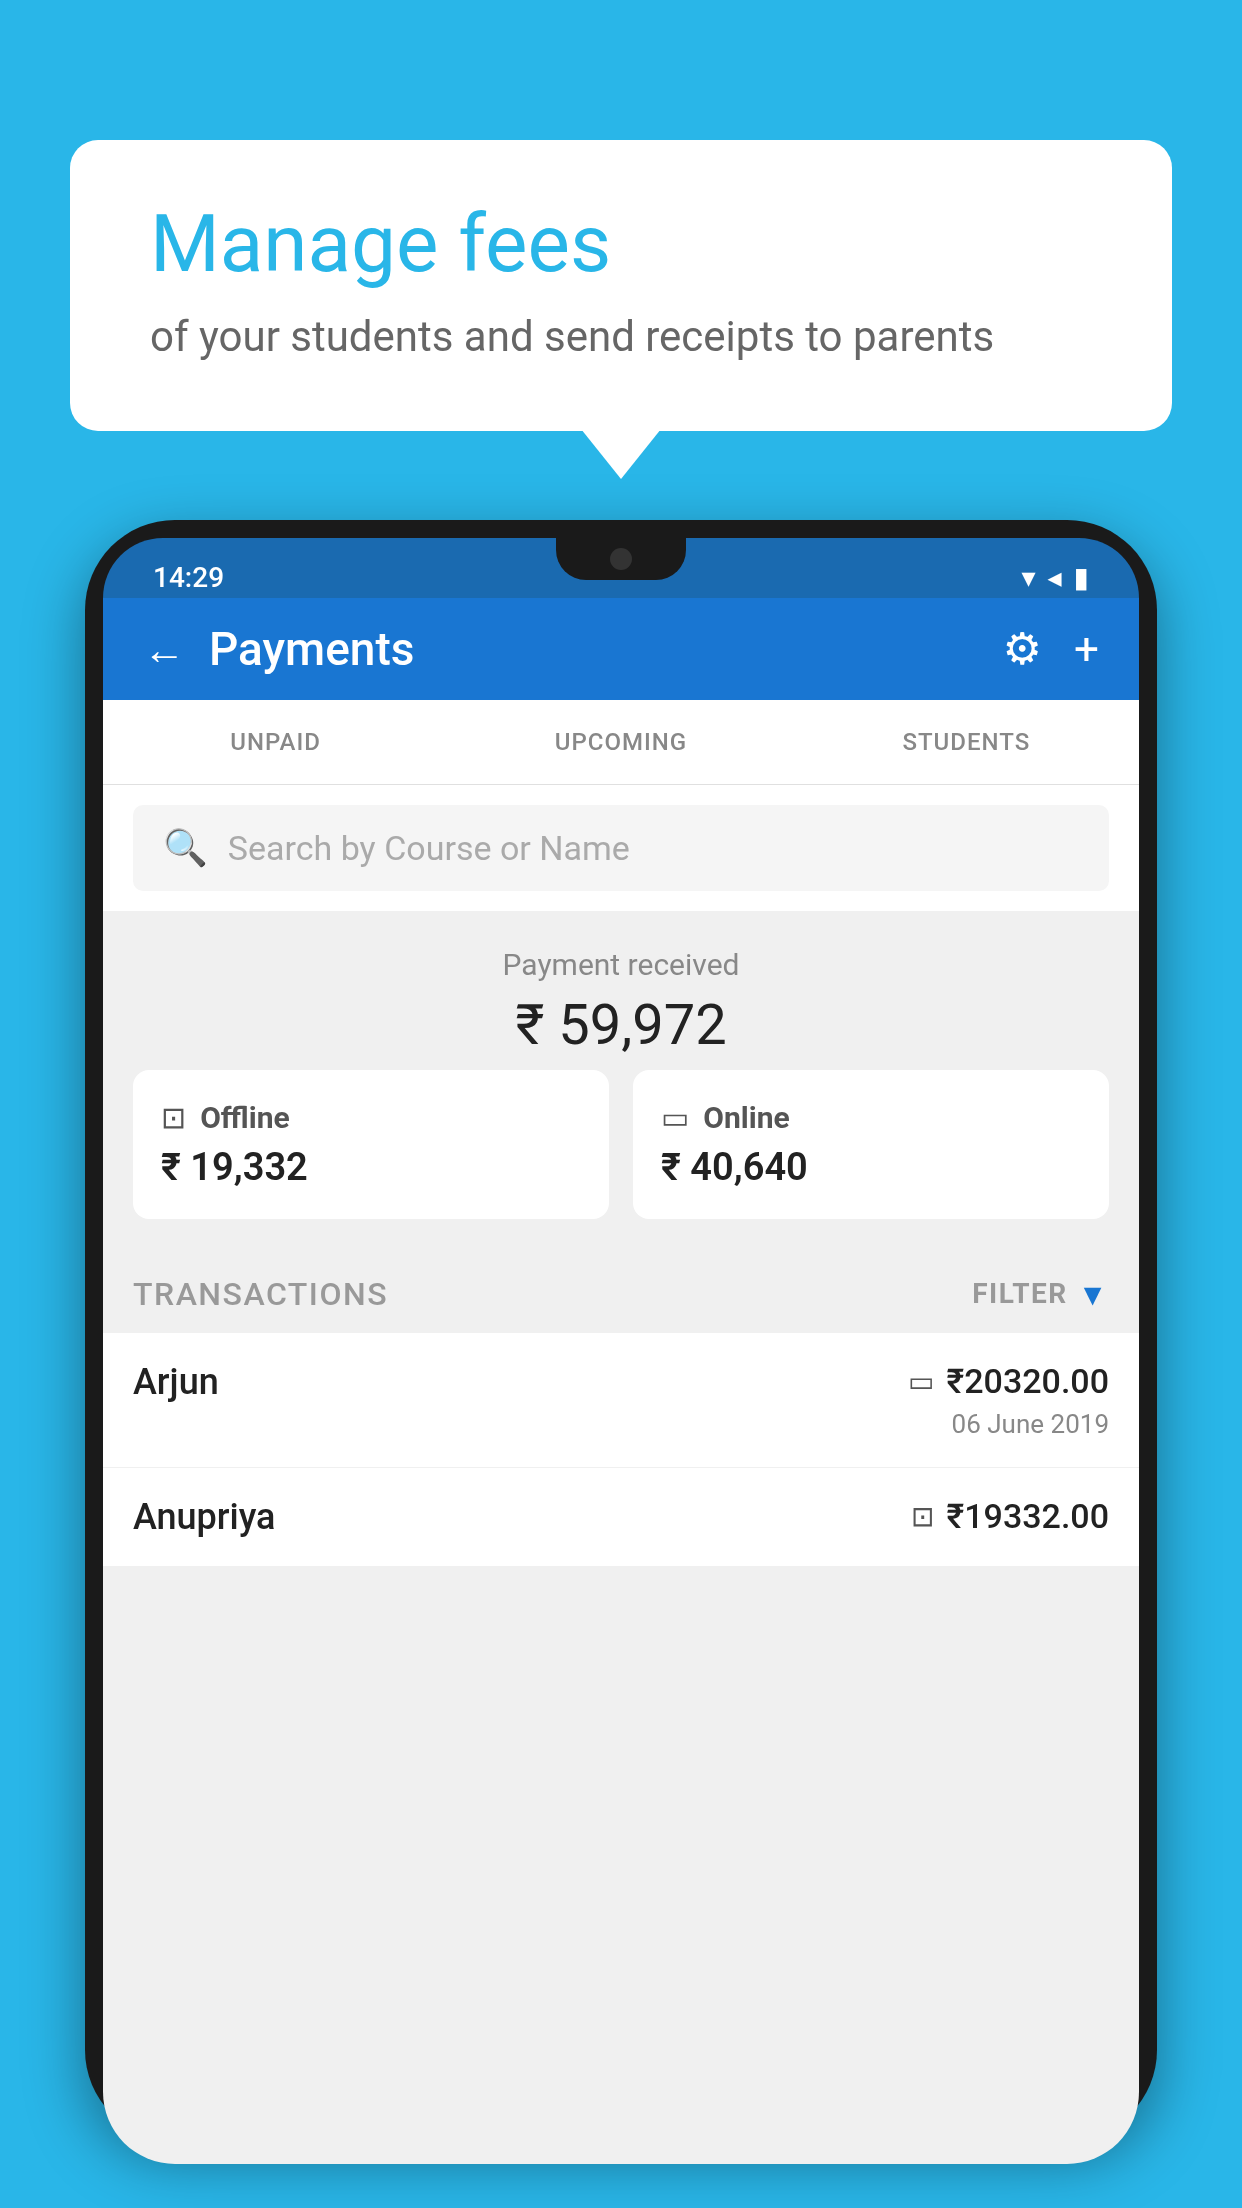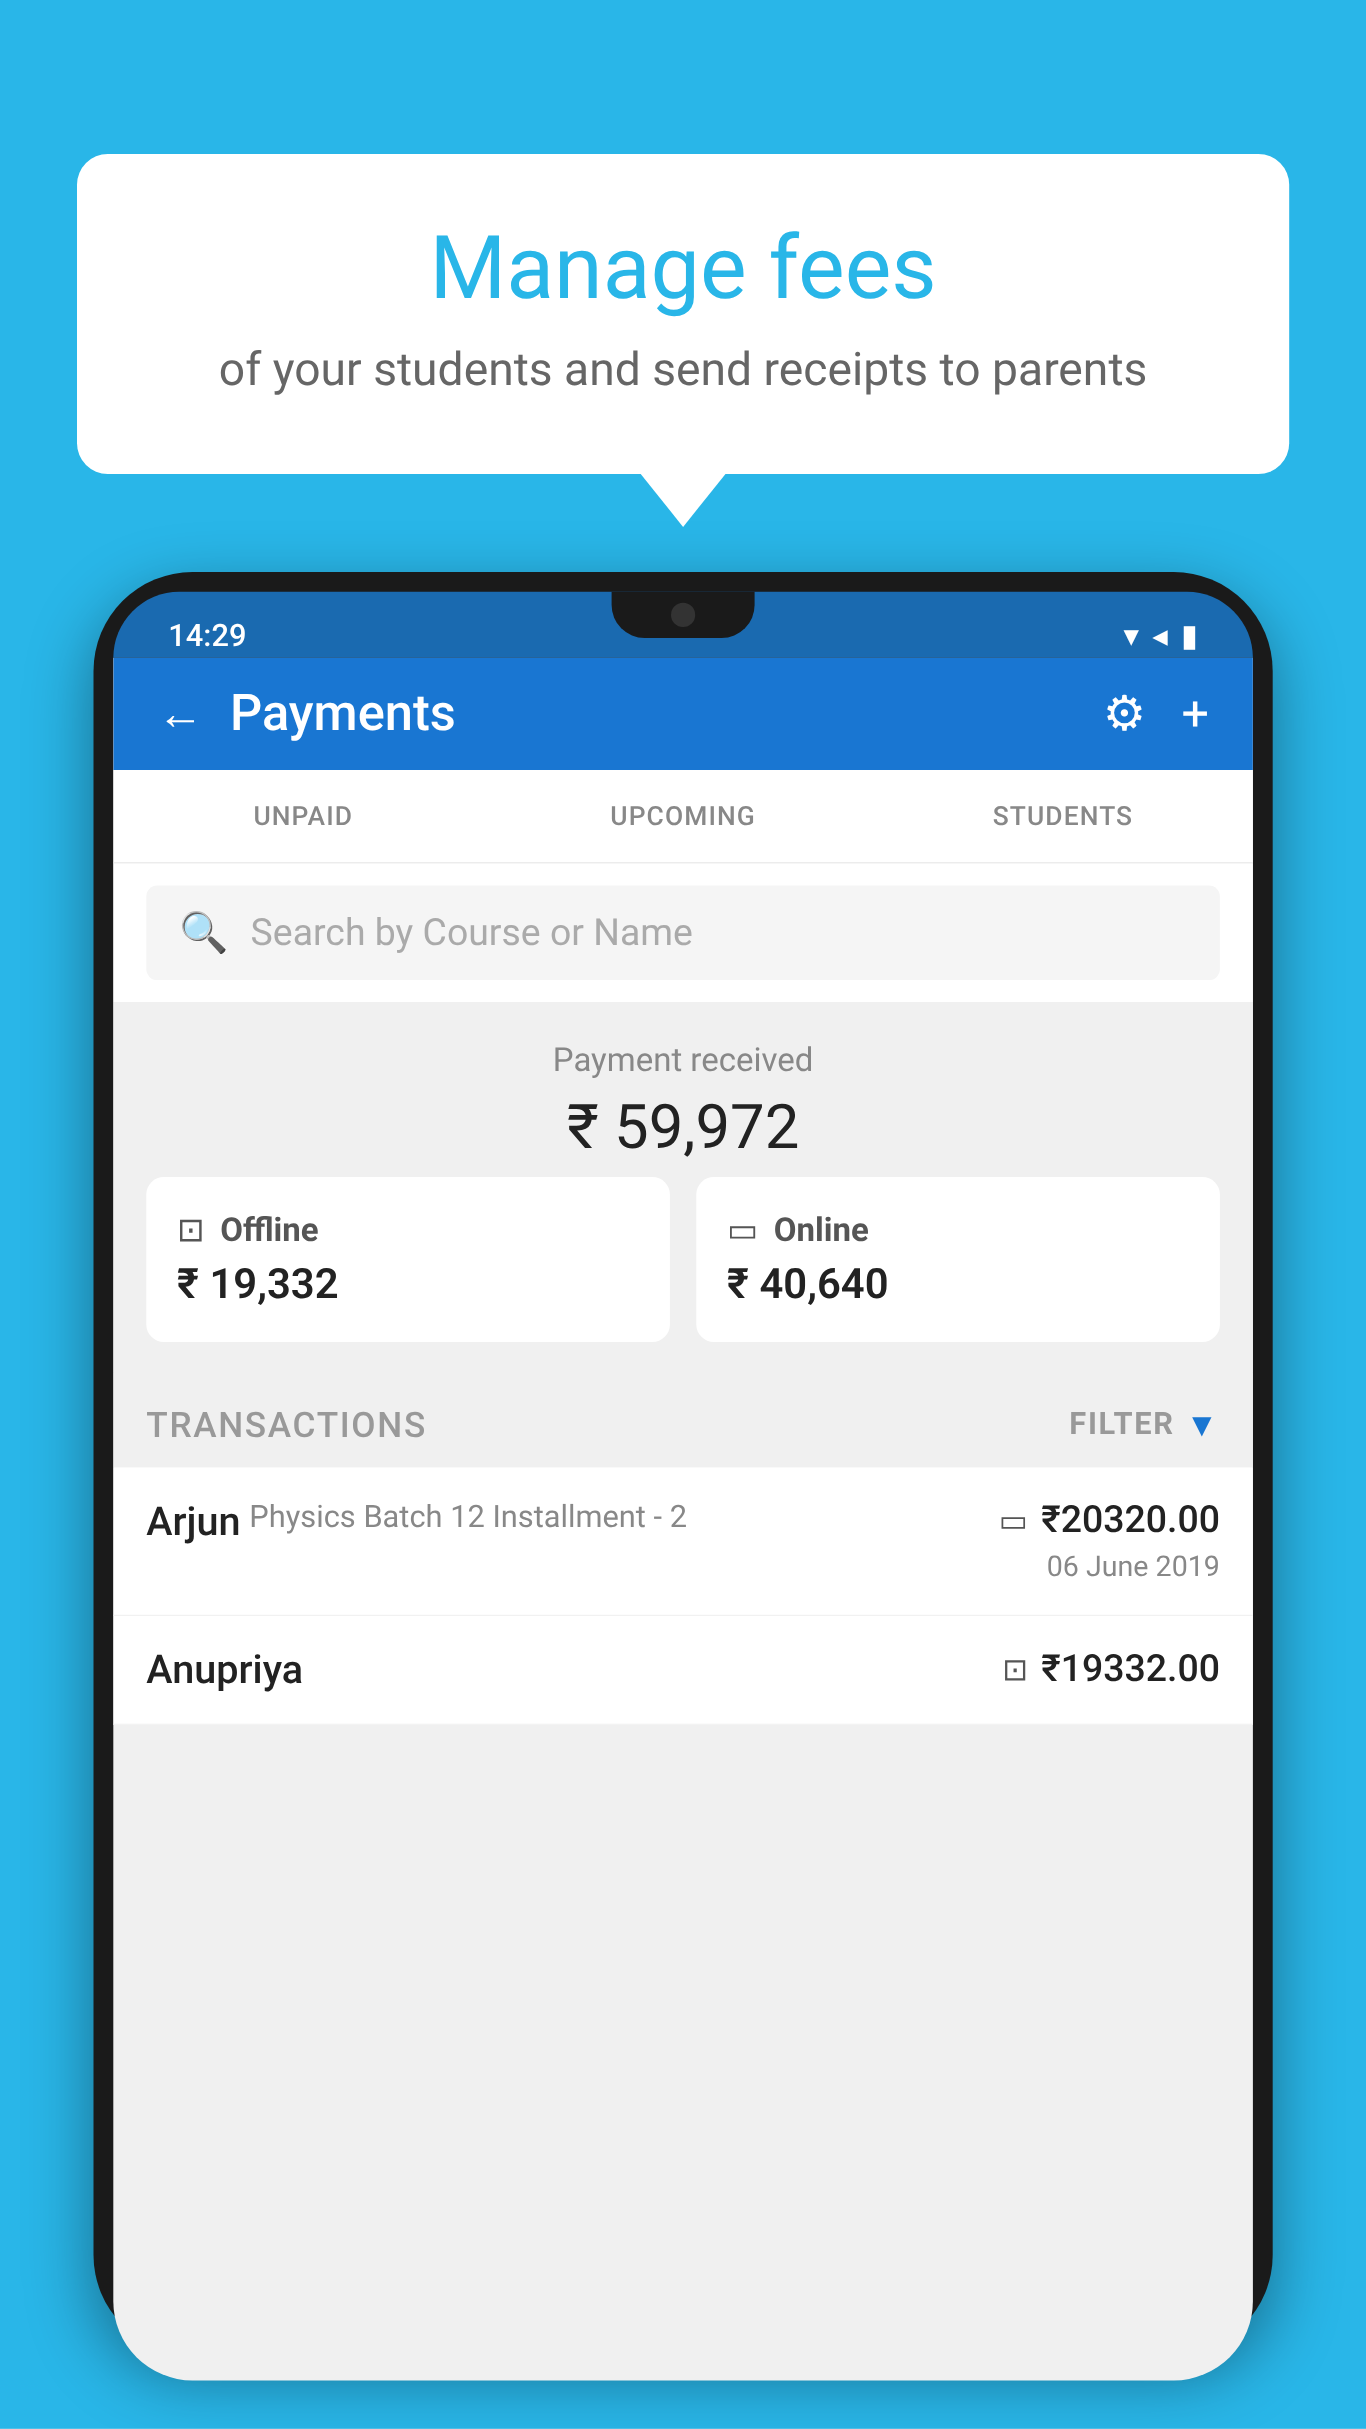--- a/index.html
+++ b/index.html
@@ -22,21 +22,20 @@
       display: flex;
       flex-direction: column;
       align-items: center;
     }
 
     .speech-bubble {
       background: white;
       border-radius: 28px;
       padding: 60px 80px 70px;
       width: 100%;
-      text-align: center;
       position: relative;
     }
 
     .speech-bubble::after {
       content: '';
       position: absolute;
       bottom: -48px;
       left: 50%;
       transform: translateX(-50%);
       width: 0;
@@ -457,21 +456,20 @@
         <div class="filter-btn">
           <span>FILTER</span>
           <span class="filter-icon">▼</span>
         </div>
       </div>
 
       <div class="transactions-list">
         <div class="transaction-row">
           <div class="transaction-left">
             <span class="transaction-name">Arjun</span>
-            <span class="transaction-course">Physics Batch 12 Installment - 2</span>
           </div>
           <div class="transaction-right">
             <div class="transaction-amount-row">
               <span class="transaction-icon">▭</span>
               <span class="transaction-amount">₹20320.00</span>
             </div>
             <span class="transaction-date">06 June 2019</span>
           </div>
         </div>
         <div class="transaction-row">

